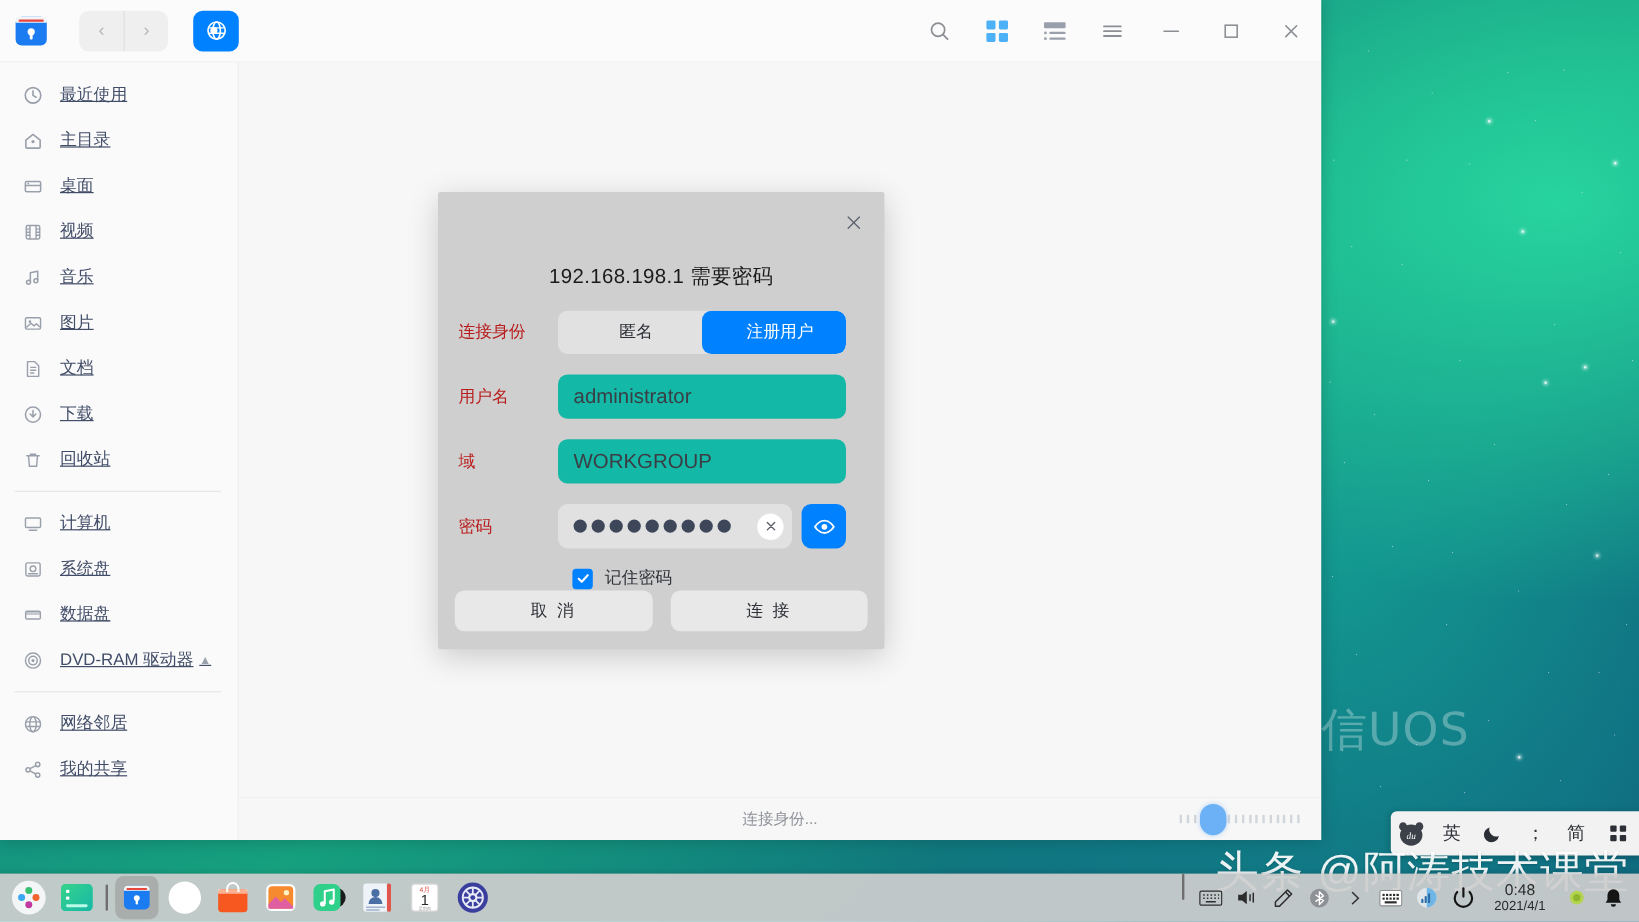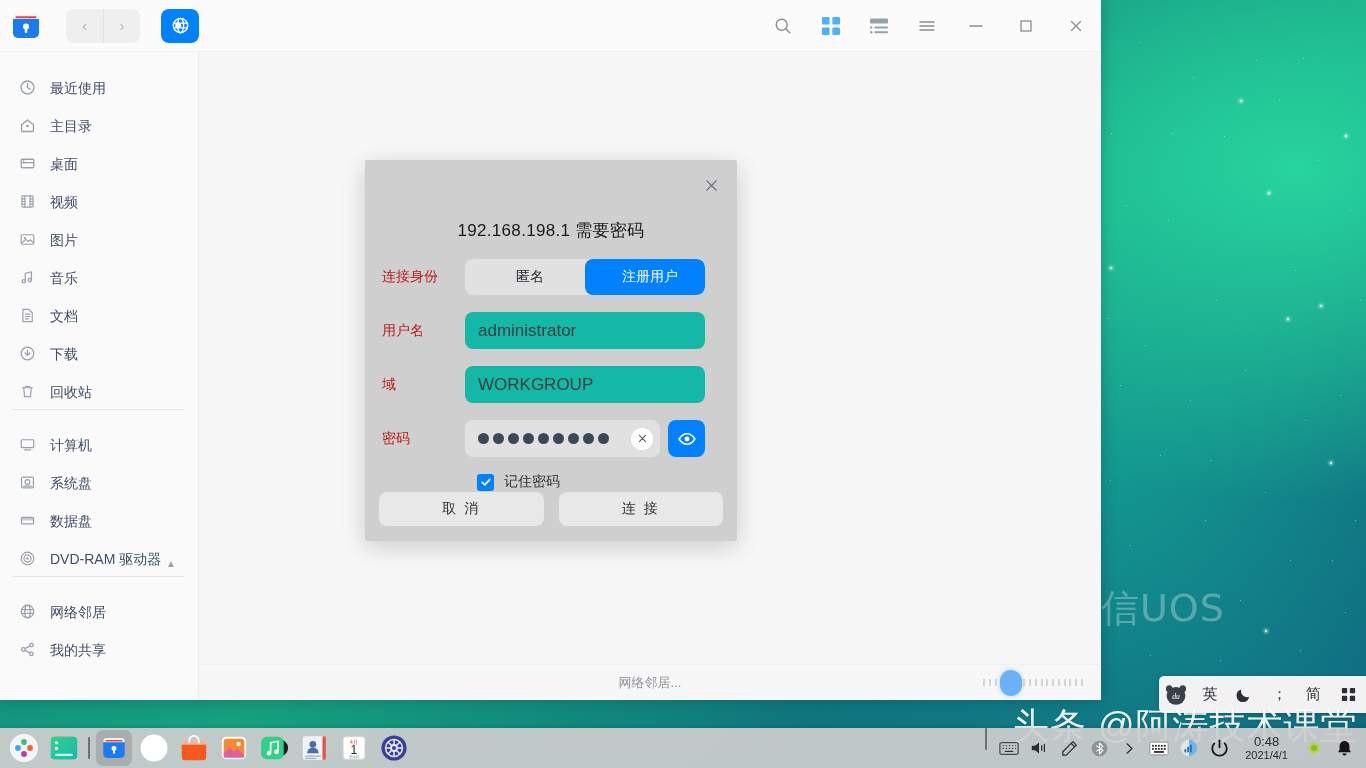--- a/index.html
+++ b/index.html
@@ -117,27 +117,28 @@
 
   #sidebar {
     width: 198px;
     flex: 0 0 198px;
     background: #fafafa;
     padding-top: 8px;
     overflow: hidden;
   }
   .side-item {
     display: flex;
-    align-items: flex-end;
+    align-items: center;
     height: 38px;
     padding-left: 16px;
     color: #414d68;
     font-size: 14px;
     cursor: pointer;
     position: relative;
+    text-decoration: underline;
   }
   .side-item .s-ic {
     width: 22px; height: 22px;
     flex: 0 0 22px;
     margin-right: 12px;
     display: flex; align-items: center; justify-content: center;
     color: #9aa0ab;
   }
   .side-item .s-lb { white-space: nowrap; }
   .side-item .eject {
@@ -631,37 +632,37 @@
             <svg width="17" height="17" viewBox="0 0 20 20" fill="none" stroke="#9aa0ab" stroke-width="1.4">
                 <rect x="3.4" y="3.4" width="13.2" height="13.2" rx="1.4"></rect>
                 <path d="M7 3.4v13.2M13 3.4v13.2"></path>
                 <path d="M3.4 7h3.6M3.4 10h3.6M3.4 13h3.6M13 7h3.6M13 10h3.6M13 13h3.6"></path>
               </svg>
           </span>
           <span class="s-lb">视频</span>
         </div>
         <div class="side-item">
           <span class="s-ic">
+            <svg width="17" height="17" viewBox="0 0 20 20" fill="none" stroke="#9aa0ab" stroke-width="1.5">
+                <path d="M7.4 14.2V5l7.2-1.5v9" stroke-linejoin="round"></path>
+                <circle cx="5.6" cy="14.4" r="1.9"></circle>
+                <circle cx="12.8" cy="12.9" r="1.9"></circle>
+              </svg>
+          </span>
+          <span class="s-lb">音乐</span>
+        </div>
+        <div class="side-item">
+          <span class="s-ic">
             <svg width="17" height="17" viewBox="0 0 20 20" fill="none" stroke="#9aa0ab" stroke-width="1.4">
                 <rect x="2.6" y="4.4" width="14.8" height="11.2" rx="1.4"></rect>
                 <circle cx="7" cy="8.3" r="1.3" fill="#9aa0ab" stroke="none"></circle>
                 <path d="M3.4 14 8 9.8l3 2.6 2.4-2 3.2 3.2" stroke-linejoin="round"></path>
               </svg>
           </span>
           <span class="s-lb">图片</span>
-        </div>
-        <div class="side-item">
-          <span class="s-ic">
-            <svg width="17" height="17" viewBox="0 0 20 20" fill="none" stroke="#9aa0ab" stroke-width="1.5">
-                <path d="M7.4 14.2V5l7.2-1.5v9" stroke-linejoin="round"></path>
-                <circle cx="5.6" cy="14.4" r="1.9"></circle>
-                <circle cx="12.8" cy="12.9" r="1.9"></circle>
-              </svg>
-          </span>
-          <span class="s-lb">音乐</span>
         </div>
         <div class="side-item">
           <span class="s-ic">
             <svg width="17" height="17" viewBox="0 0 20 20" fill="none" stroke="#9aa0ab" stroke-width="1.4">
                 <path d="M4.6 2.8h7l4 4v10.4H4.6z" stroke-linejoin="round"></path>
                 <path d="M7.2 8.4h6M7.2 11.2h6M7.2 14h4"></path>
               </svg>
           </span>
           <span class="s-lb">文档</span>
         </div>
@@ -748,21 +749,21 @@
               </svg>
           </span>
           <span class="s-lb">我的共享</span>
         </div>
       </div>
 
       <div id="content">
         <div id="content-area"></div>
 
         <div id="statusbar">
-          <div id="status-text">网络邻居...</div>
+          <div id="status-text">连接身份...</div>
           <div id="zoom-slider">
             <div id="zoom-ticks">
                 <i></i>
                 <i></i>
                 <i></i>
                 <i></i>
                 <i></i>
                 <i></i>
                 <i></i>
                 <i></i>

